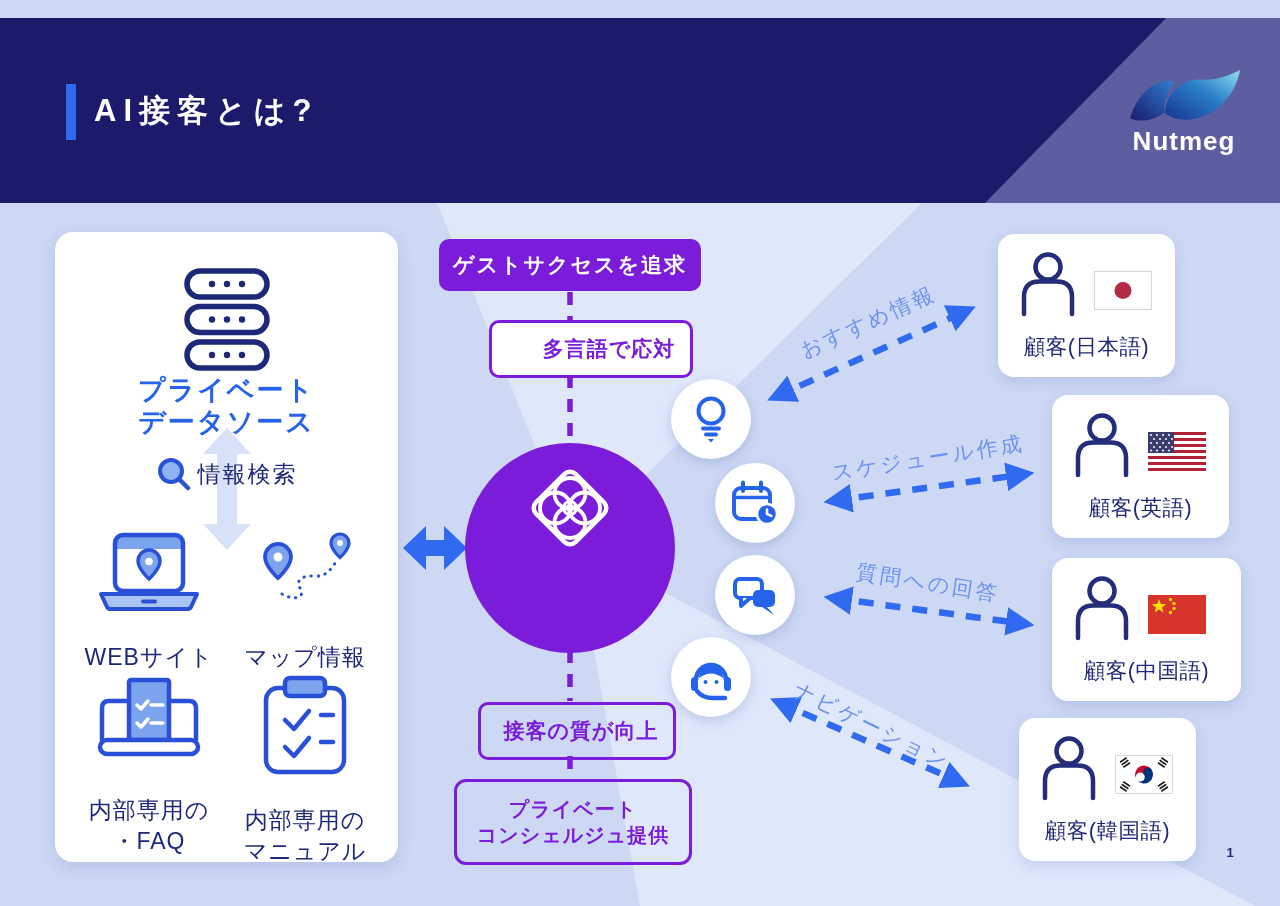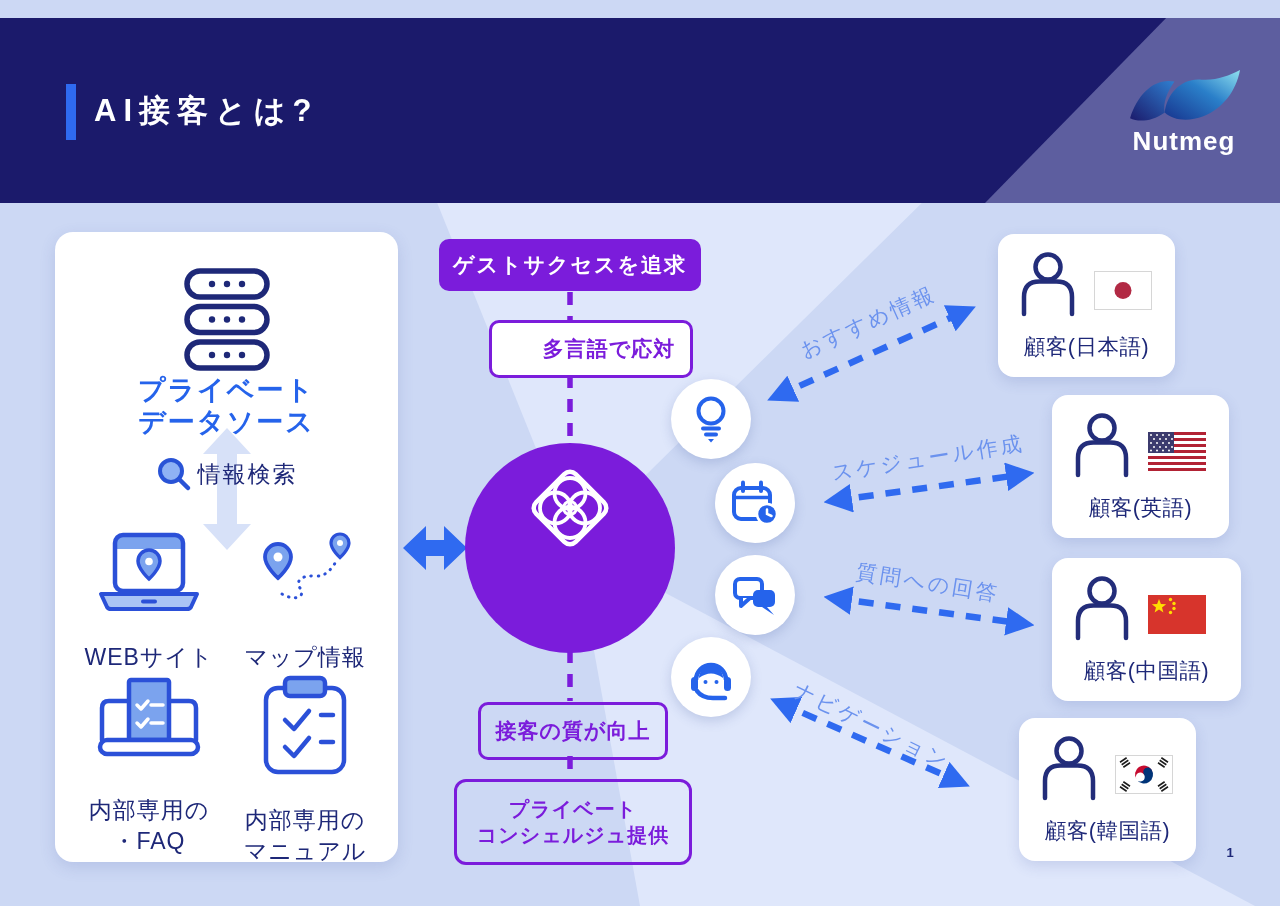--- a/index.html
+++ b/index.html
@@ -25,21 +25,21 @@
   .cell{position:absolute;width:160px;text-align:center;color:#1e2878;font-size:23px;letter-spacing:1px;line-height:1.35;}
   .cell .lbl{margin-top:20px;}
   .c1{left:14px;top:300px;} .c2{left:170px;top:300px;}
   .c3{left:14px;top:443px;} .c4{left:170px;top:443px;}
   
   .badge{position:absolute;left:439px;top:239px;width:262px;height:52px;background:#7b1cdb;border-radius:10px;
          color:#fff;font-size:21px;font-weight:bold;letter-spacing:2px;display:flex;align-items:center;justify-content:center;}
   .obox{position:absolute;border:3.5px solid #7b1cdb;border-radius:10px;color:#7b1cdb;font-weight:bold;font-size:21px;
         display:flex;align-items:center;justify-content:center;letter-spacing:1px;text-align:center;}
   .box-multi{left:489px;top:320px;width:162px;height:52px;background:#fff;padding-left:36px;}
-  .box-quality{left:478px;top:702px;width:184px;height:52px;background:transparent;}
+  .box-quality{left:478px;top:702px;width:184px;height:52px;background:transparent;padding-left:8px;}
   .box-concierge{left:454px;top:779px;width:232px;height:80px;border-radius:12px;background:transparent;flex-direction:column;line-height:1.3;font-size:20px;}
   .ai-circle{position:absolute;left:465px;top:443px;width:210px;height:210px;border-radius:50%;background:#7b1cdb;}
   .ai-flower{position:absolute;left:57px;top:17px;}
   .ai-label{position:absolute;left:0;top:135px;width:100%;text-align:center;color:#fff;font-size:40px;font-weight:bold;letter-spacing:2px;}
   
   .svc{position:absolute;width:80px;height:80px;border-radius:50%;background:#fff;box-shadow:0 4px 12px rgba(70,90,160,.22);
        display:flex;align-items:center;justify-content:center;}
   .svc-bulb{left:671px;top:379px;} .svc-cal{left:715px;top:463px;}
   .svc-chat{left:715px;top:555px;} .svc-head{left:671px;top:637px;}
   

